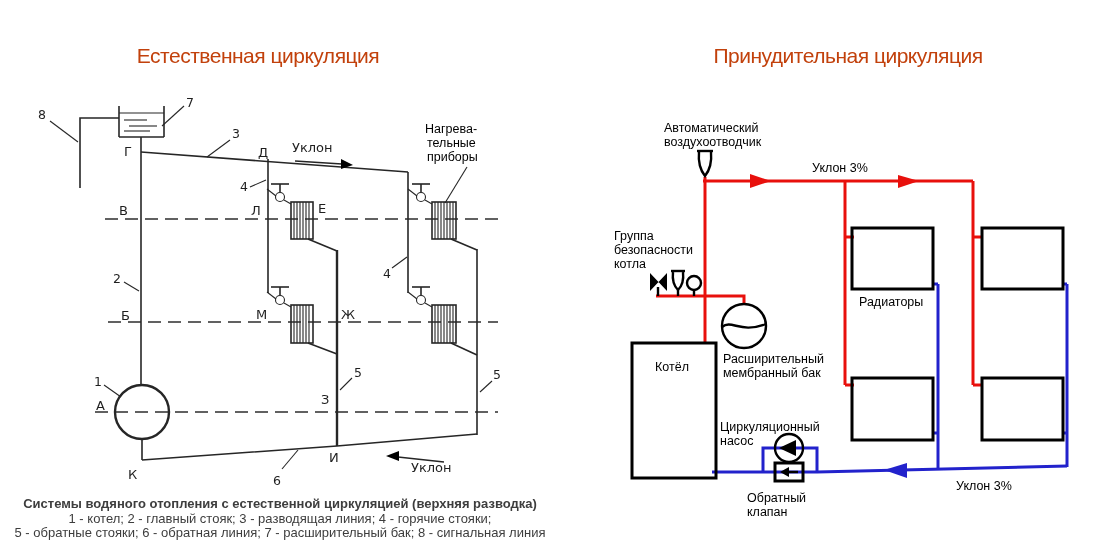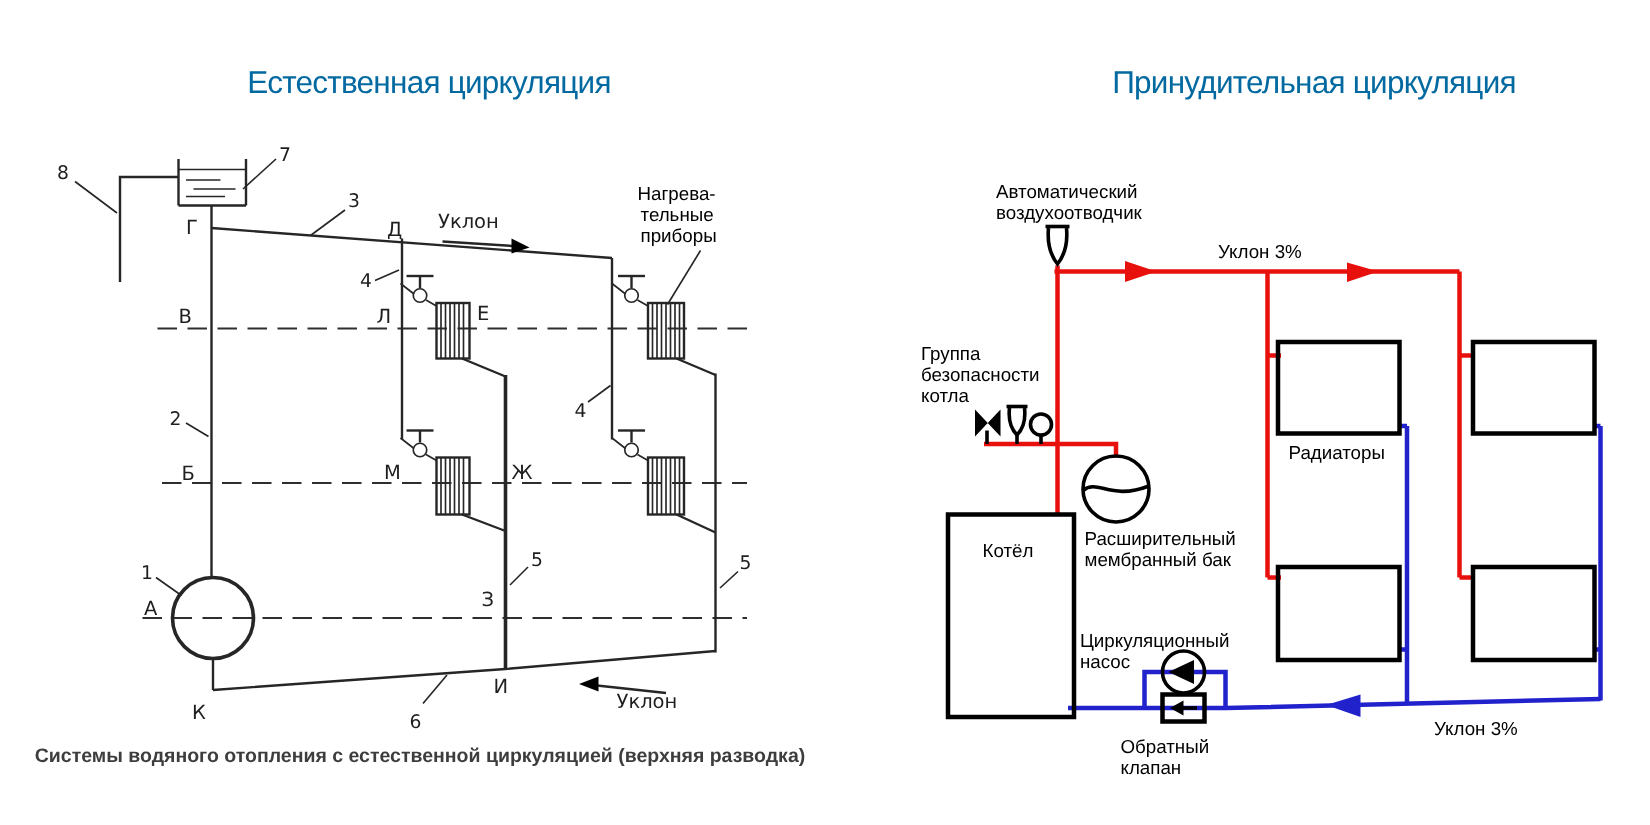--- a/index.html
+++ b/index.html
@@ -1,19 +1,19 @@
 <!DOCTYPE html>
 <html><head>
 <meta charset="utf-8">
 <style>
   html,body{margin:0;padding:0;background:#ffffff;}
   .page{position:relative;width:1100px;height:550px;background:#ffffff;overflow:hidden;
         font-family:"Liberation Sans", sans-serif;}
-  .title{position:absolute;top:44px;font-size:21px;letter-spacing:-0.5px;color:#0369a1;
-         text-align:center;white-space:nowrap;padding-left:28px;}
+  .title{position:absolute;top:44px;font-size:21px;letter-spacing:-0.5px;color:#c2410c;
+         text-align:center;white-space:nowrap;}
   .title-left{left:0;width:516px;}
   .title-right{left:598px;width:500px;text-align:center;}
   svg{position:absolute;left:0;top:0;}
   .caption{position:absolute;left:0;top:497px;width:560px;text-align:center;color:#3d3d3d;
            font-size:13px;line-height:14.5px;white-space:nowrap;}
   .caption .cap-title{font-weight:bold;}
   
   .scan{stroke:#262626;fill:none;stroke-width:1.6;}
   .scan-thin{stroke:#262626;fill:none;stroke-width:1.1;}
   .scan-thick{stroke:#262626;fill:none;stroke-width:2.4;}
@@ -286,15 +286,17 @@
       <text class="rlbl" x="720" y="431">Циркуляционный</text>
       <text class="rlbl" x="720" y="445">насос</text>
       <text class="rlbl" x="747" y="502">Обратный</text>
       <text class="rlbl" x="747" y="516">клапан</text>
       <text class="rlbl" x="956" y="490">Уклон 3%</text>
     </g>
   </svg>
 
   <div class="caption">
     <div class="cap-title">Системы водяного отопления с естественной циркуляцией (верхняя разводка)</div>
+    <div>1 - котел; 2 - главный стояк; 3 - разводящая линия; 4 - горячие стояки;</div>
+    <div>5 - обратные стояки; 6 - обратная линия; 7 - расширительный бак; 8 - сигнальная линия</div>
   </div>
 
 </div>
 
 </body></html>

